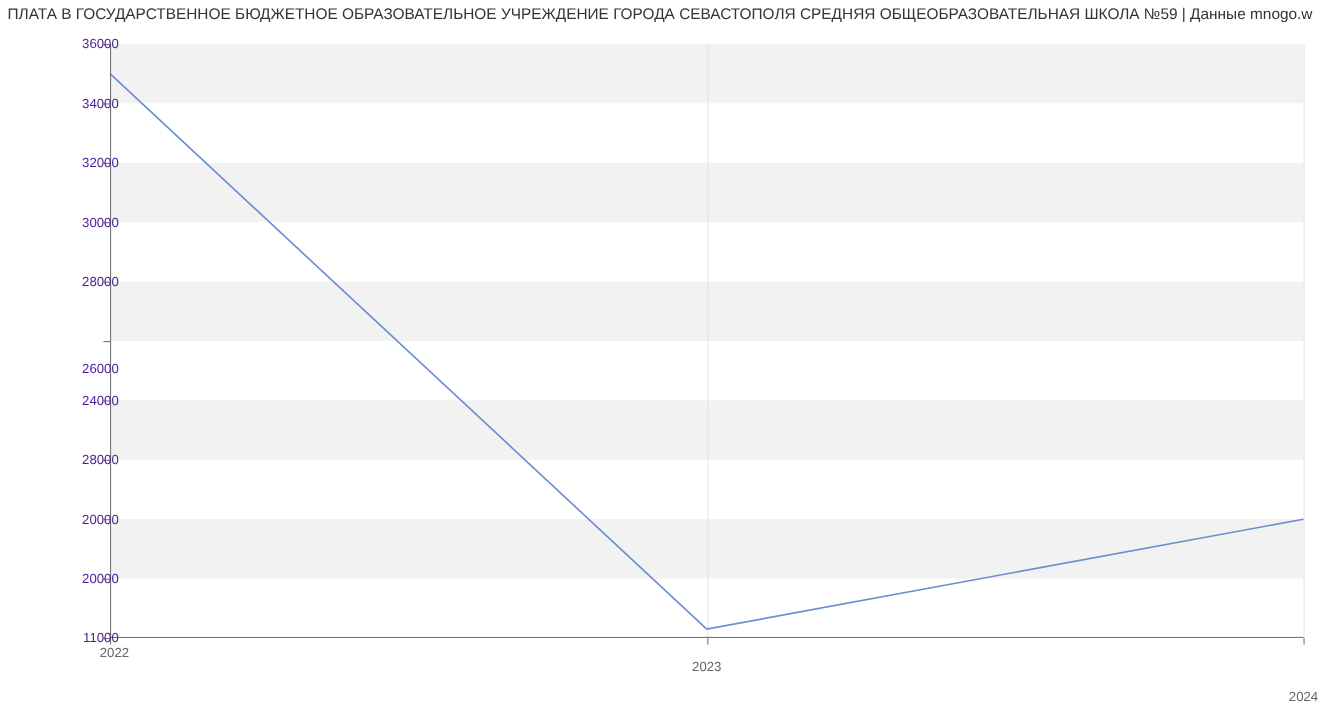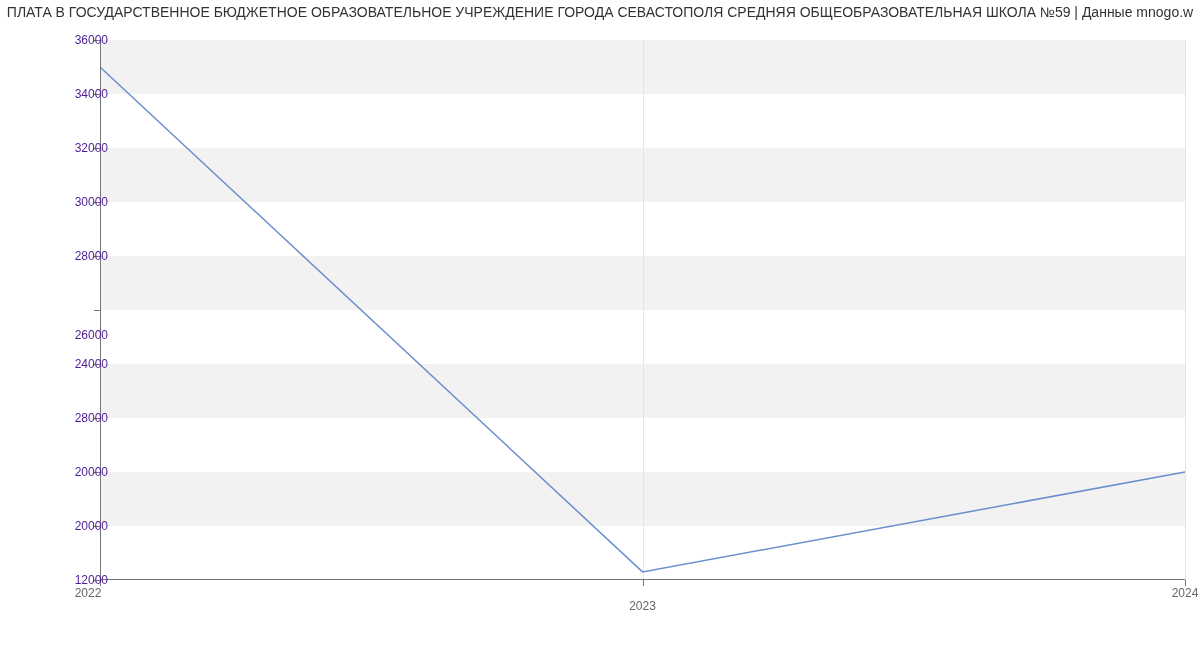--- a/index.html
+++ b/index.html
@@ -142,30 +142,30 @@
         <div class="tick-y" style="top: 0px;"></div>
       </div>
     <div id="x-ticks">
         <div class="tick-x" style="left: 0px;"></div>
         <div class="tick-x" style="left: 542.5px;"></div>
         <div class="tick-x" style="left: 1085px;"></div>
       </div>
   </div>
 
   <div id="y-labels">
-      <div class="ylabel" style="top: 580px;">12000</div>
+      <div class="ylabel" style="top: 580px;">11000</div>
       <div class="ylabel" style="top: 526px;">20000</div>
       <div class="ylabel" style="top: 472px;">20000</div>
       <div class="ylabel" style="top: 418px;">28000</div>
       <div class="ylabel" style="top: 364px;">24000</div>
       <div class="ylabel" style="top: 295px; margin-top: 40px;">26000</div>
       <div class="ylabel" style="top: 256px;">28000</div>
       <div class="ylabel" style="top: 202px;">30000</div>
       <div class="ylabel" style="top: 148px;">32000</div>
       <div class="ylabel" style="top: 94px;">34000</div>
       <div class="ylabel" style="top: 40px;">36000</div>
     </div>
   <div id="x-labels">
-      <div class="xlabel" style="left: 88px;">2022</div>
+      <div class="xlabel" style="left: 104px;">2022</div>
       <div class="xlabel" style="left: 642.5px; margin-top: 13px;">2023</div>
-      <div class="xlabel" style="left: 1185px;">2024</div>
+      <div class="xlabel" style="left: 1185px; margin-top: 40px;">2024</div>
     </div>
 </div>
 
 </body></html>

